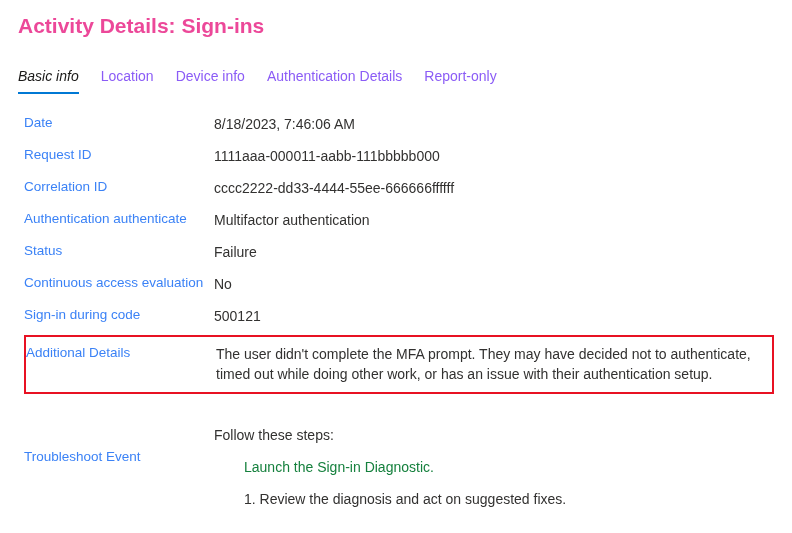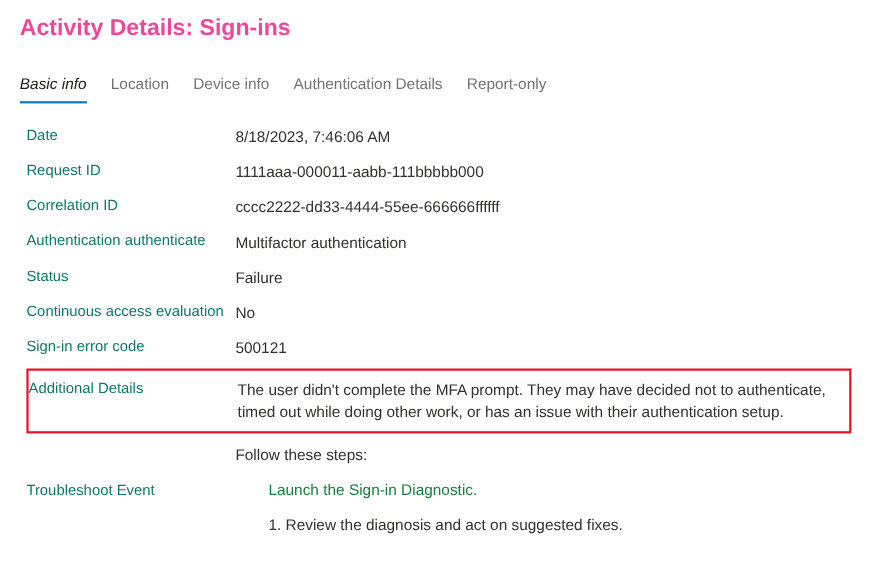--- a/index.html
+++ b/index.html
@@ -25,21 +25,21 @@
     }
     .tabs {
       display: flex;
       gap: 22px;
       border-bottom: 1px solid transparent;
       margin-bottom: 14px;
     }
     .tab {
       padding: 6px 0 8px 0;
       font-size: 14px;
-      color: #737373;
+      color: #8b5cf6;
       cursor: pointer;
       border-bottom: 2px solid transparent;
     }
     .tab.active {
       color: #1b1a19;
       border-bottom: 2px solid #0078d4;
       font-weight: 400;
       font-style: italic;
     }
     .details {
@@ -47,38 +47,39 @@
     }
     .row {
       display: flex;
       align-items: flex-start;
       min-height: 32px;
       padding: 6px 0;
     }
     .row .label {
       width: 190px;
       flex-shrink: 0;
-      color: #0f766e;
+      color: #3b82f6;
       font-size: 13.5px;
     }
     .row .value {
       flex: 1;
       color: #323130;
       font-size: 14px;
       line-height: 1.4;
       padding-right: 8px;
     }
     .highlight-box {
       border: 2px solid #e81123;
       border-radius: 0;
       padding: 2px 0;
       margin: 2px 0;
     }
     .troubleshoot .value {
       line-height: 1.7;
+      margin-top: 22px;
     }
     .steps-intro {
       margin-bottom: 8px;
     }
     .link {
       color: #15803d;
       cursor: pointer;
       display: block;
       margin-left: 30px;
       margin-bottom: 8px;
@@ -126,21 +127,21 @@
     <div class="label">Status</div>
     <div class="value">Failure</div>
   </div>
 
   <div class="row">
     <div class="label">Continuous access evaluation</div>
     <div class="value">No</div>
   </div>
 
   <div class="row">
-    <div class="label">Sign-in error code</div>
+    <div class="label">Sign-in during code</div>
     <div class="value">500121</div>
   </div>
 
   <div class="highlight-box">
     <div class="row">
       <div class="label">Additional Details</div>
       <div class="value">The user didn't complete the MFA prompt. They may have decided not to authenticate, timed out while doing other work, or has an issue with their authentication setup.</div>
     </div>
   </div>
 

